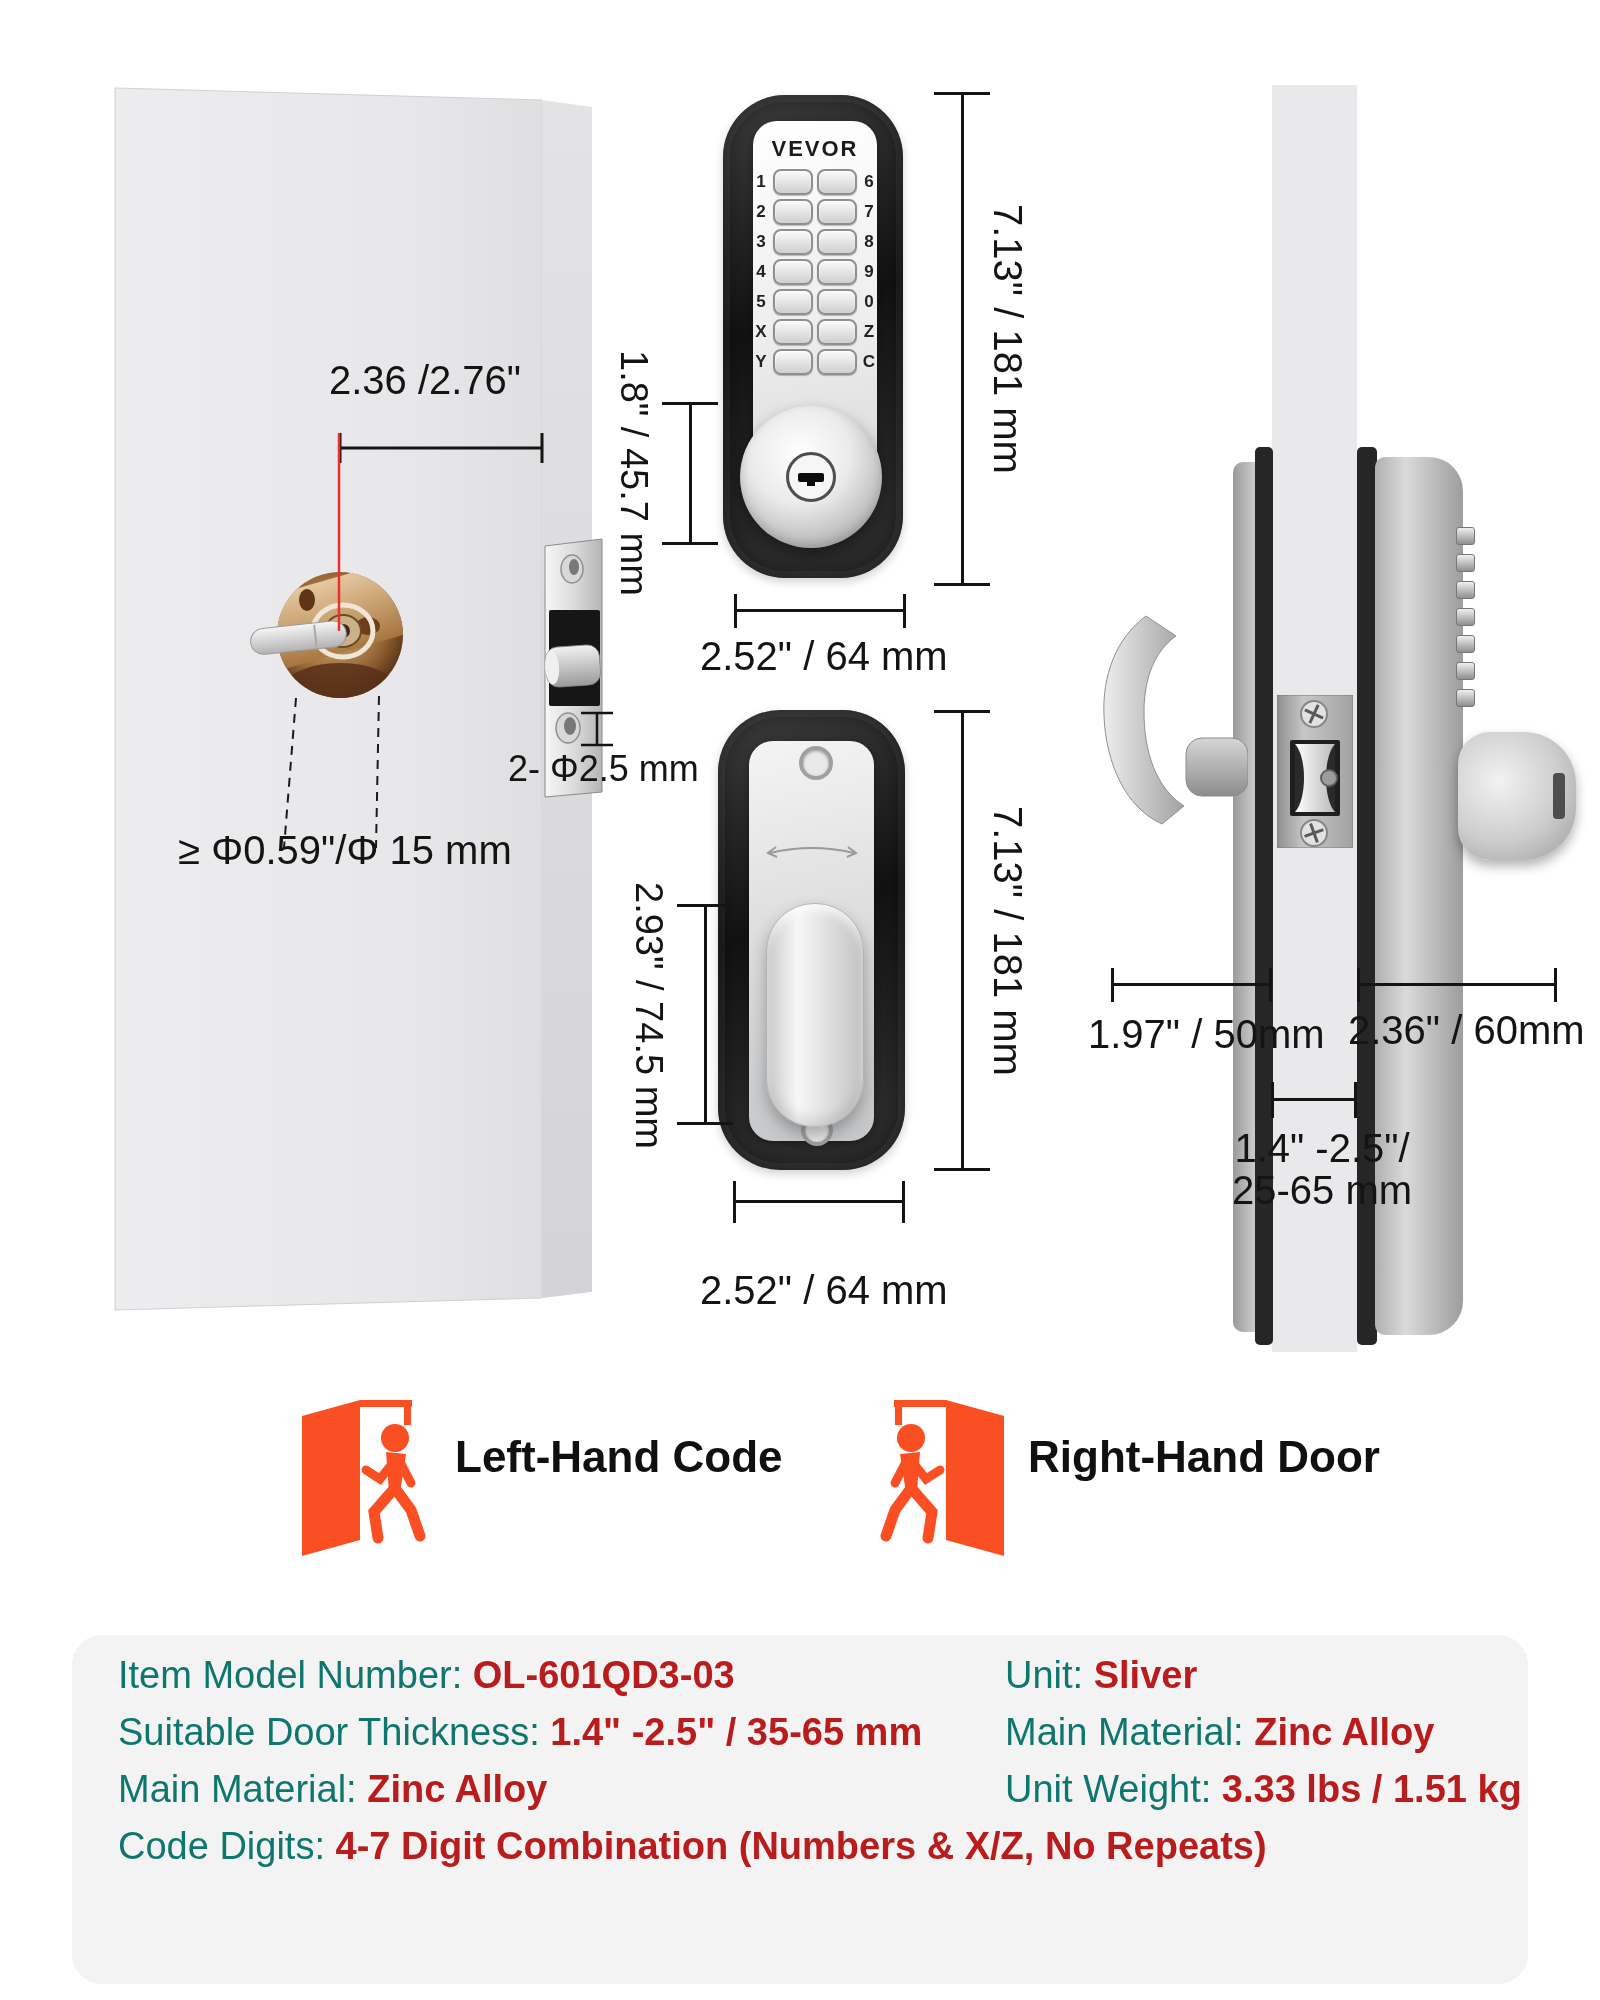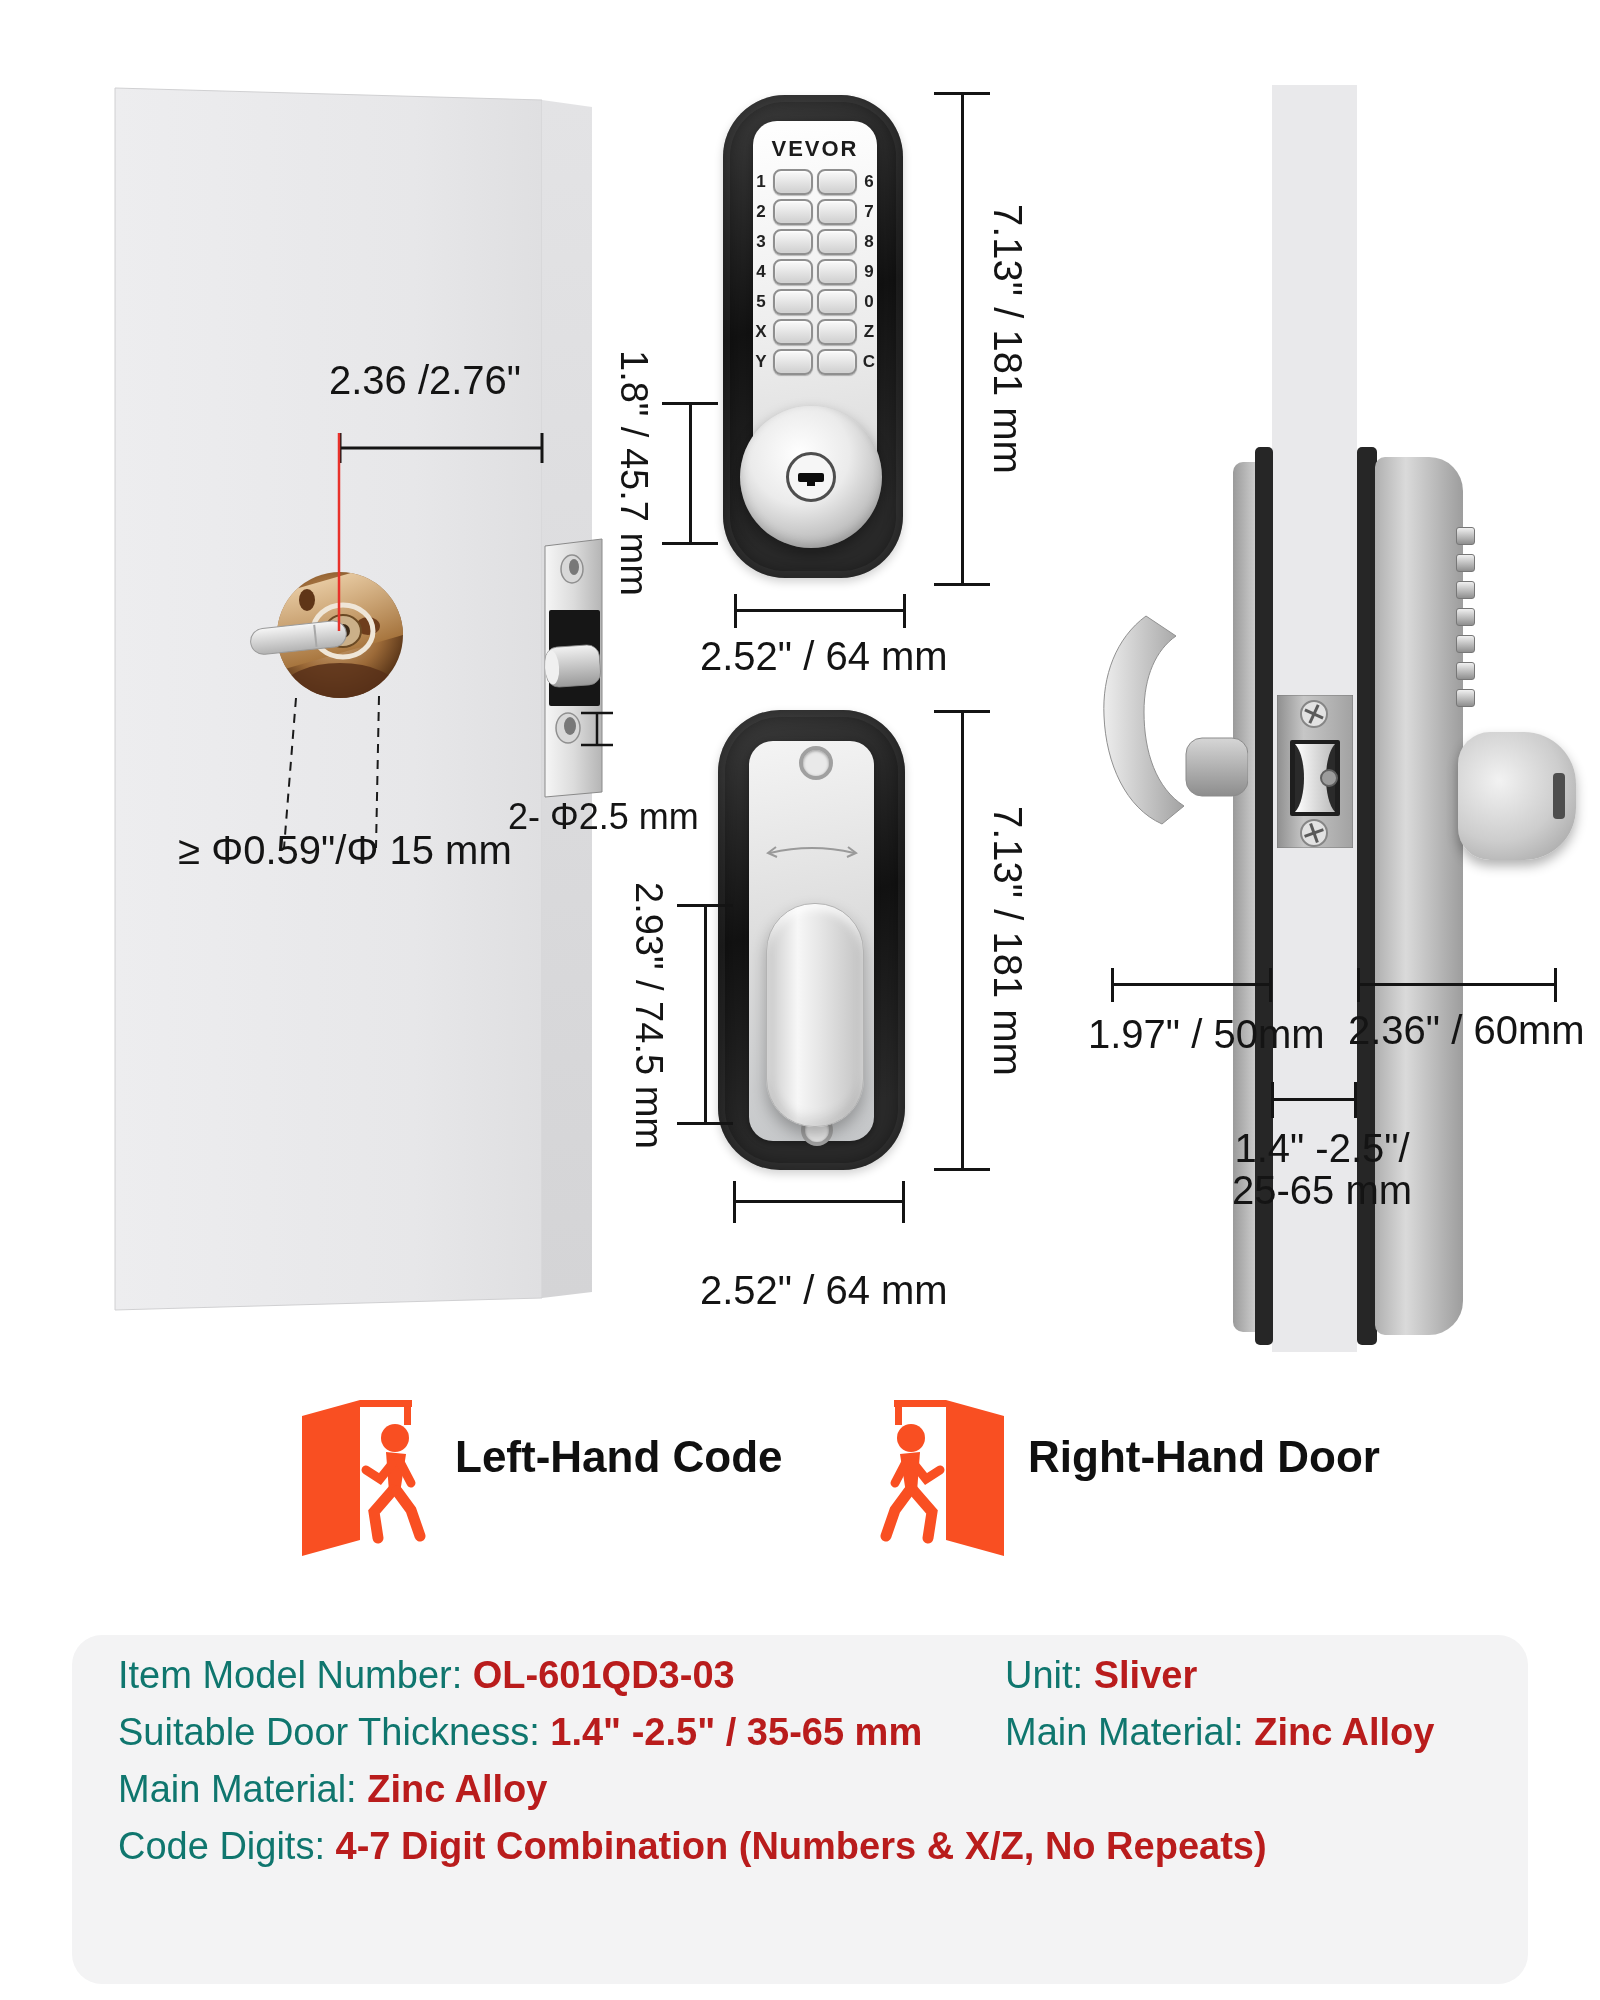--- a/index.html
+++ b/index.html
@@ -145,21 +145,21 @@
 
     <g stroke="#141414" stroke-width="3">
       <line x1="240" y1="368" x2="442" y2="368"></line>
       <line x1="240" y1="353" x2="240" y2="383"></line>
       <line x1="442" y1="353" x2="442" y2="383"></line>
     </g>
     <line x1="239" y1="353" x2="239" y2="551" stroke="#e8312a" stroke-width="2.5"></line>
   </svg>
 
   <div class="dimlabel c" style="left:280px;top:358px;width:290px;">2.36 /2.76"</div>
-  <div class="dimlabel" style="left:508px;top:748px;font-size:36px;margin-top:48px;">2- Φ2.5 mm</div>
+  <div class="dimlabel" style="left:508px;top:748px;font-size:36px;">2- Φ2.5 mm</div>
   <div class="dimlabel c" style="left:150px;top:828px;width:390px;">≥ Φ0.59"/Φ 15 mm</div>
 
   <div class="lockbody" style="left:723px;top:95px;width:180px;height:483px;"></div>
   <div class="plate" style="left:753px;top:121px;width:124px;height:376px;"></div>
   <div class="brand" style="left:753px;top:136px;width:124px;">VEVOR</div>
 
   <div class="keypad" style="left:753px;top:170px;width:124px;height:203px;">
     <div class="krow">
       <span class="klab">1</span>
       <span class="kbtn"></span>
@@ -372,17 +372,20 @@
   </div>
   <div class="specrow" style="left:118px;top:1766px;">
     <span class="speclabel">Main Material: </span><span class="specvalue">Zinc Alloy</span>
   </div>
   <div class="specrow" style="left:1005px;top:1652px;">
     <span class="speclabel">Unit: </span><span class="specvalue">Sliver</span>
   </div>
   <div class="specrow" style="left:1005px;top:1709px;">
     <span class="speclabel">Main Material: </span><span class="specvalue"> Zinc Alloy</span>
   </div>
+  <div class="specrow" style="left:1005px;top:1766px;">
+    <span class="speclabel">Unit Weight: </span><span class="specvalue">3.33 lbs / 1.51 kg</span>
+  </div>
   <div class="specrow" style="left:118px;top:1823px;">
     <span class="speclabel">Code Digits: </span><span class="specvalue">4-7 Digit Combination (Numbers &amp; X/Z, No Repeats)</span>
   </div>
 
 </div>
 
 </body></html>

